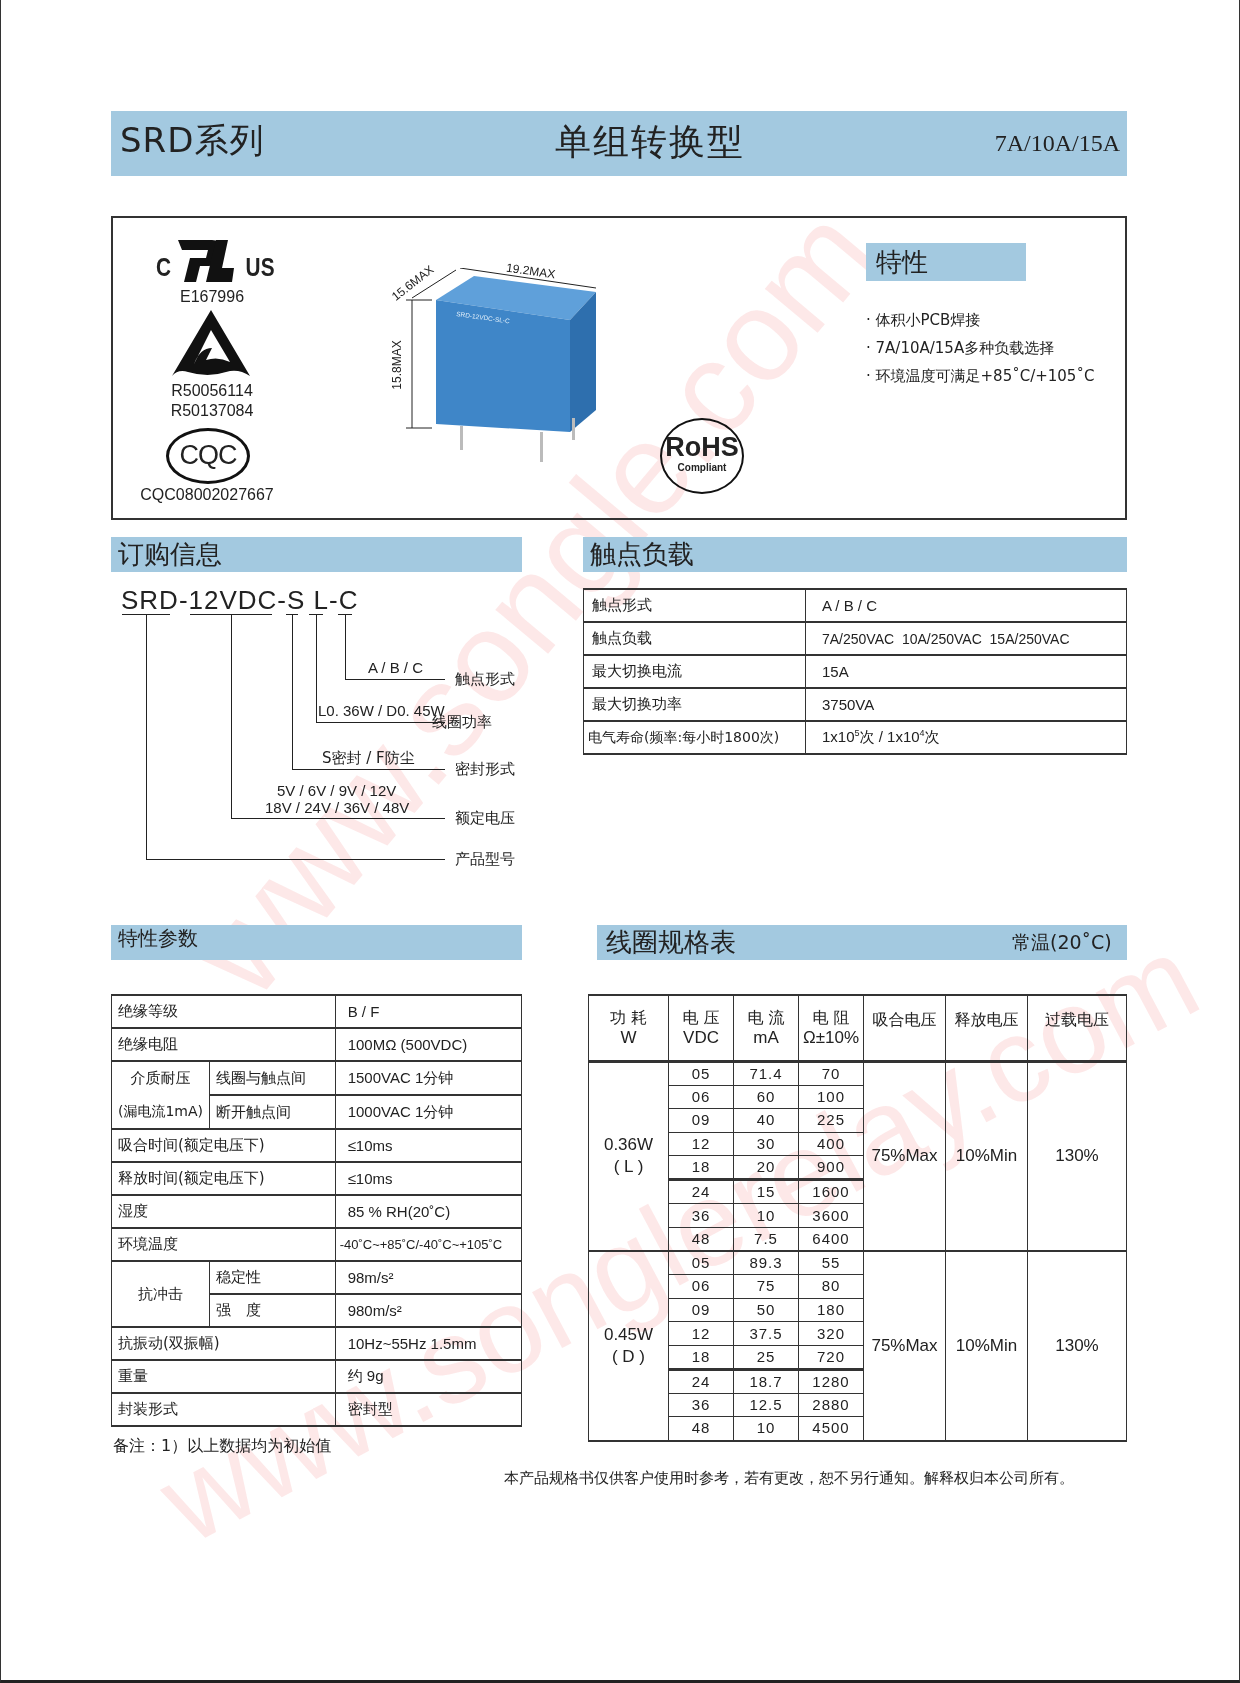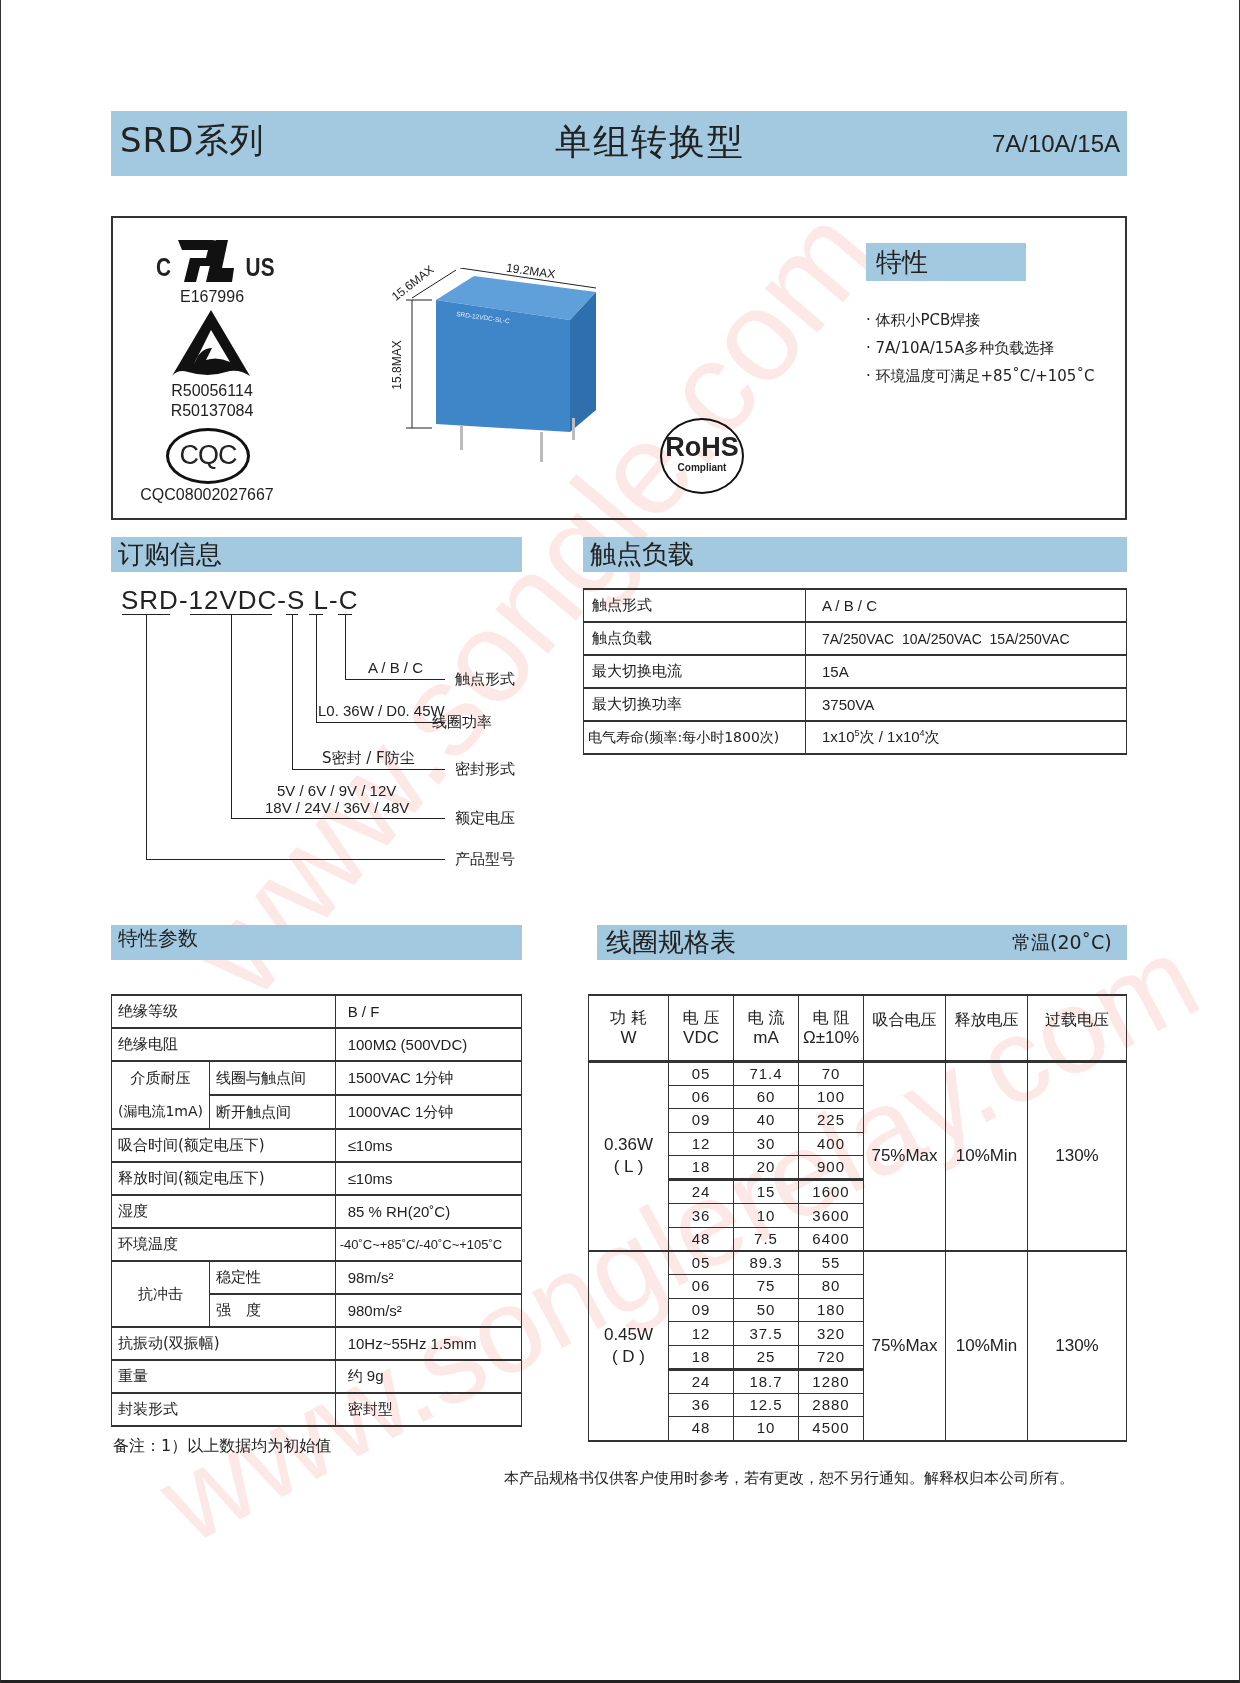--- a/index.html
+++ b/index.html
@@ -3,21 +3,21 @@
 <meta charset="utf-8">
 <style>
   * { box-sizing: border-box; margin: 0; padding: 0; }
   html, body { width: 1240px; height: 1683px; background: #fff; }
   body { position: relative; font-family: "DejaVu Sans", "Liberation Sans", sans-serif; color: #222; overflow: hidden; }
   .frame { position: absolute; left: 0; top: 0; width: 1240px; height: 1683px; border-left: 1px solid #333; border-right: 1px solid #333; border-bottom: 3px solid #222; pointer-events: none; }
   .abs { position: absolute; }
   .band { position: absolute; background: #a3c9e0; }
   .title-left { position: absolute; left: 120px; top: 118px; font-size: 34px; letter-spacing: 1px; }
   .title-center { position: absolute; left: 555px; top: 118px; font-size: 36px; letter-spacing: 2px; }
-  .title-right { position: absolute; right: 120px; top: 130px; font-family: Liberation Sans, sans-serif; font-size: 24px; }
+  .title-right { position: absolute; right: 120px; top: 130px; font-family: Liberation Serif, serif; font-size: 24px; }
   .box { position: absolute; left: 111px; top: 216px; width: 1016px; height: 304px; border: 2px solid #333; }
   .cert-text { position: absolute; font-family: "Liberation Sans", sans-serif; font-size: 16px; color: #222; text-align: center; }
   .sec-title { position: absolute; font-size: 28px; color: #222; }
   .feat { position: absolute; left: 866px; font-size: 15px; color: #222; }
   .order-code { position: absolute; left: 121px; top: 585px; font-family: "Liberation Sans", sans-serif; font-size: 26px; letter-spacing: 1px; }
   .line { position: absolute; background: #222; }
   .lbl { position: absolute; font-family: "Liberation Sans", sans-serif; font-size: 15px; color: #222; white-space: nowrap; }
   .cn { position: absolute; font-size: 15px; color: #222; white-space: nowrap; }
   table { border-collapse: collapse; position: absolute; font-size: 15px; }
   td, th { border: 1px solid #333; font-weight: normal; }

